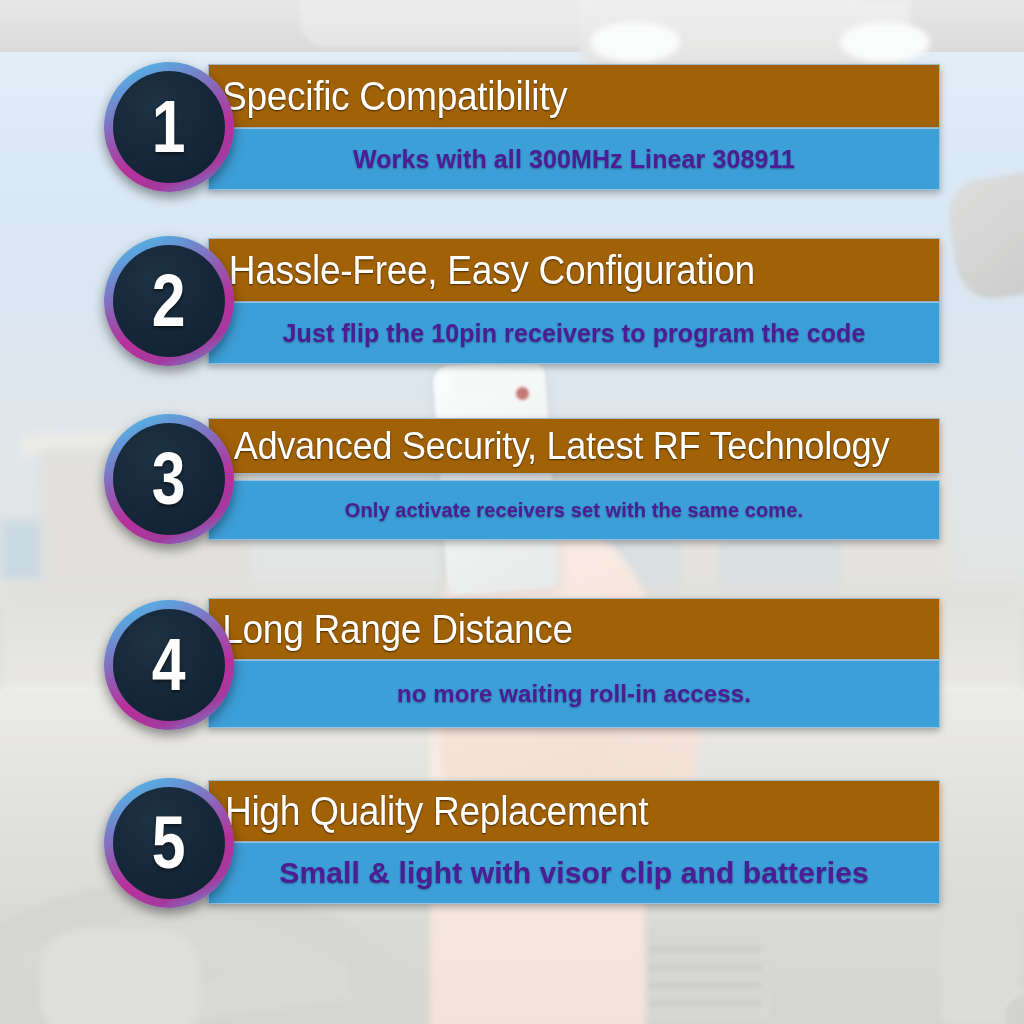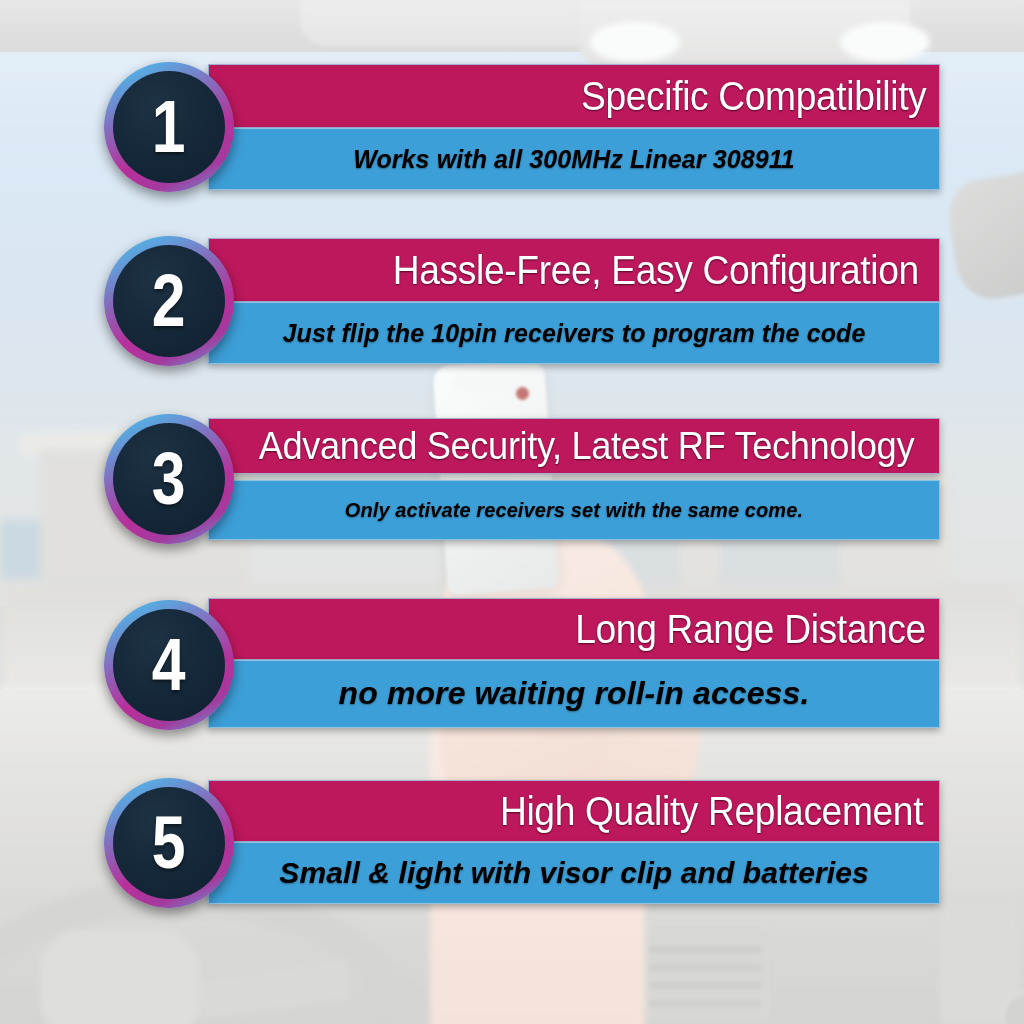--- a/index.html
+++ b/index.html
@@ -66,30 +66,30 @@
   .remote-led{left:516px;top:387px;width:13px;height:13px;border-radius:50%;background:#b0413a;filter:blur(1.4px);}
   .remote-clip{left:452px;top:372px;width:86px;height:22px;border-radius:10px;background:#f7f7f7;filter:blur(2px);}
   .bg-wash{position:absolute;inset:0;background:rgba(245,247,248,.30);}
 
   
   .rows{position:absolute;left:0;top:0;width:1024px;height:1024px;}
   .row{position:absolute;left:0;width:1024px;}
 
   .bar{position:absolute;left:208px;width:732px;border:1px solid rgba(160,200,228,.85);
        box-sizing:border-box;box-shadow:0 3px 7px rgba(0,0,0,.30);}
-  .bar-title{top:0;background:#be185d;display:flex;align-items:center;justify-content:flex-end;}
+  .bar-title{top:0;background:#a16207;display:flex;align-items:center;justify-content:flex-start;}
   .bar-sub{background:#3d9fd8;display:flex;align-items:center;justify-content:center;}
 
   .title-txt{color:#ffffff;font-family:"Liberation Sans",sans-serif;
        font-weight:400;letter-spacing:-.4px;white-space:nowrap;
        transform:scaleX(.93);transform-origin:center;
        text-shadow:0 1px 2px rgba(0,0,0,.6);}
-  .sub-txt{color:#000000;font-family:"Liberation Sans",sans-serif;font-weight:bold;
+  .sub-txt{color:#4c1d95;font-family:"Liberation Sans",sans-serif;font-weight:bold;
        text-align:right;line-height:1.12;letter-spacing:.1px;
-       text-shadow:0 1px 2px rgba(0,0,0,.35);font-style:italic;}
+       text-shadow:0 1px 2px rgba(0,0,0,.35);}
 
   
   .badge{position:absolute;border-radius:50%;
        background:linear-gradient(155deg,#4fb2e8 0%,#59a8e0 14%,#8f5fb5 42%,#b8309a 62%,#a33a9e 80%,#5aa6de 100%);
        display:flex;align-items:center;justify-content:center;
        box-shadow:0 5px 12px rgba(0,0,0,.42);}
   .badge-inner{border-radius:50%;
        background:radial-gradient(circle at 38% 30%,#1d3243 0%,#16293a 45%,#0f2030 100%);
        display:flex;align-items:center;justify-content:center;width:calc(100% - 18px);height:calc(100% - 18px);}
   .badge-num{color:#fdfdfd;font-family:"Liberation Sans",sans-serif;font-weight:bold;
@@ -186,21 +186,21 @@
           <span class="badge-num" style="font-size:74px">3</span>
         </div>
       </div>
     </div>
 
     <div class="row" style="top:598px">
       <div class="bar bar-title" style="top:0;height:62px">
         <span class="title-txt" style="font-size:40px">Long Range Distance</span>
       </div>
       <div class="bar bar-sub" style="top:62px;height:68px;flex-direction:column;justify-content:center">
-        <span class="sub-txt" style="font-size:32px">no more waiting roll-in access.</span>
+        <span class="sub-txt" style="font-size:24px">no more waiting roll-in access.</span>
       </div>
       <div class="badge" style="left:104px;top:2px;width:130px;height:130px">
         <div class="badge-inner">
           <span class="badge-num" style="font-size:74px">4</span>
         </div>
       </div>
     </div>
 
     <div class="row" style="top:780px">
       <div class="bar bar-title" style="top:0;height:62px">

